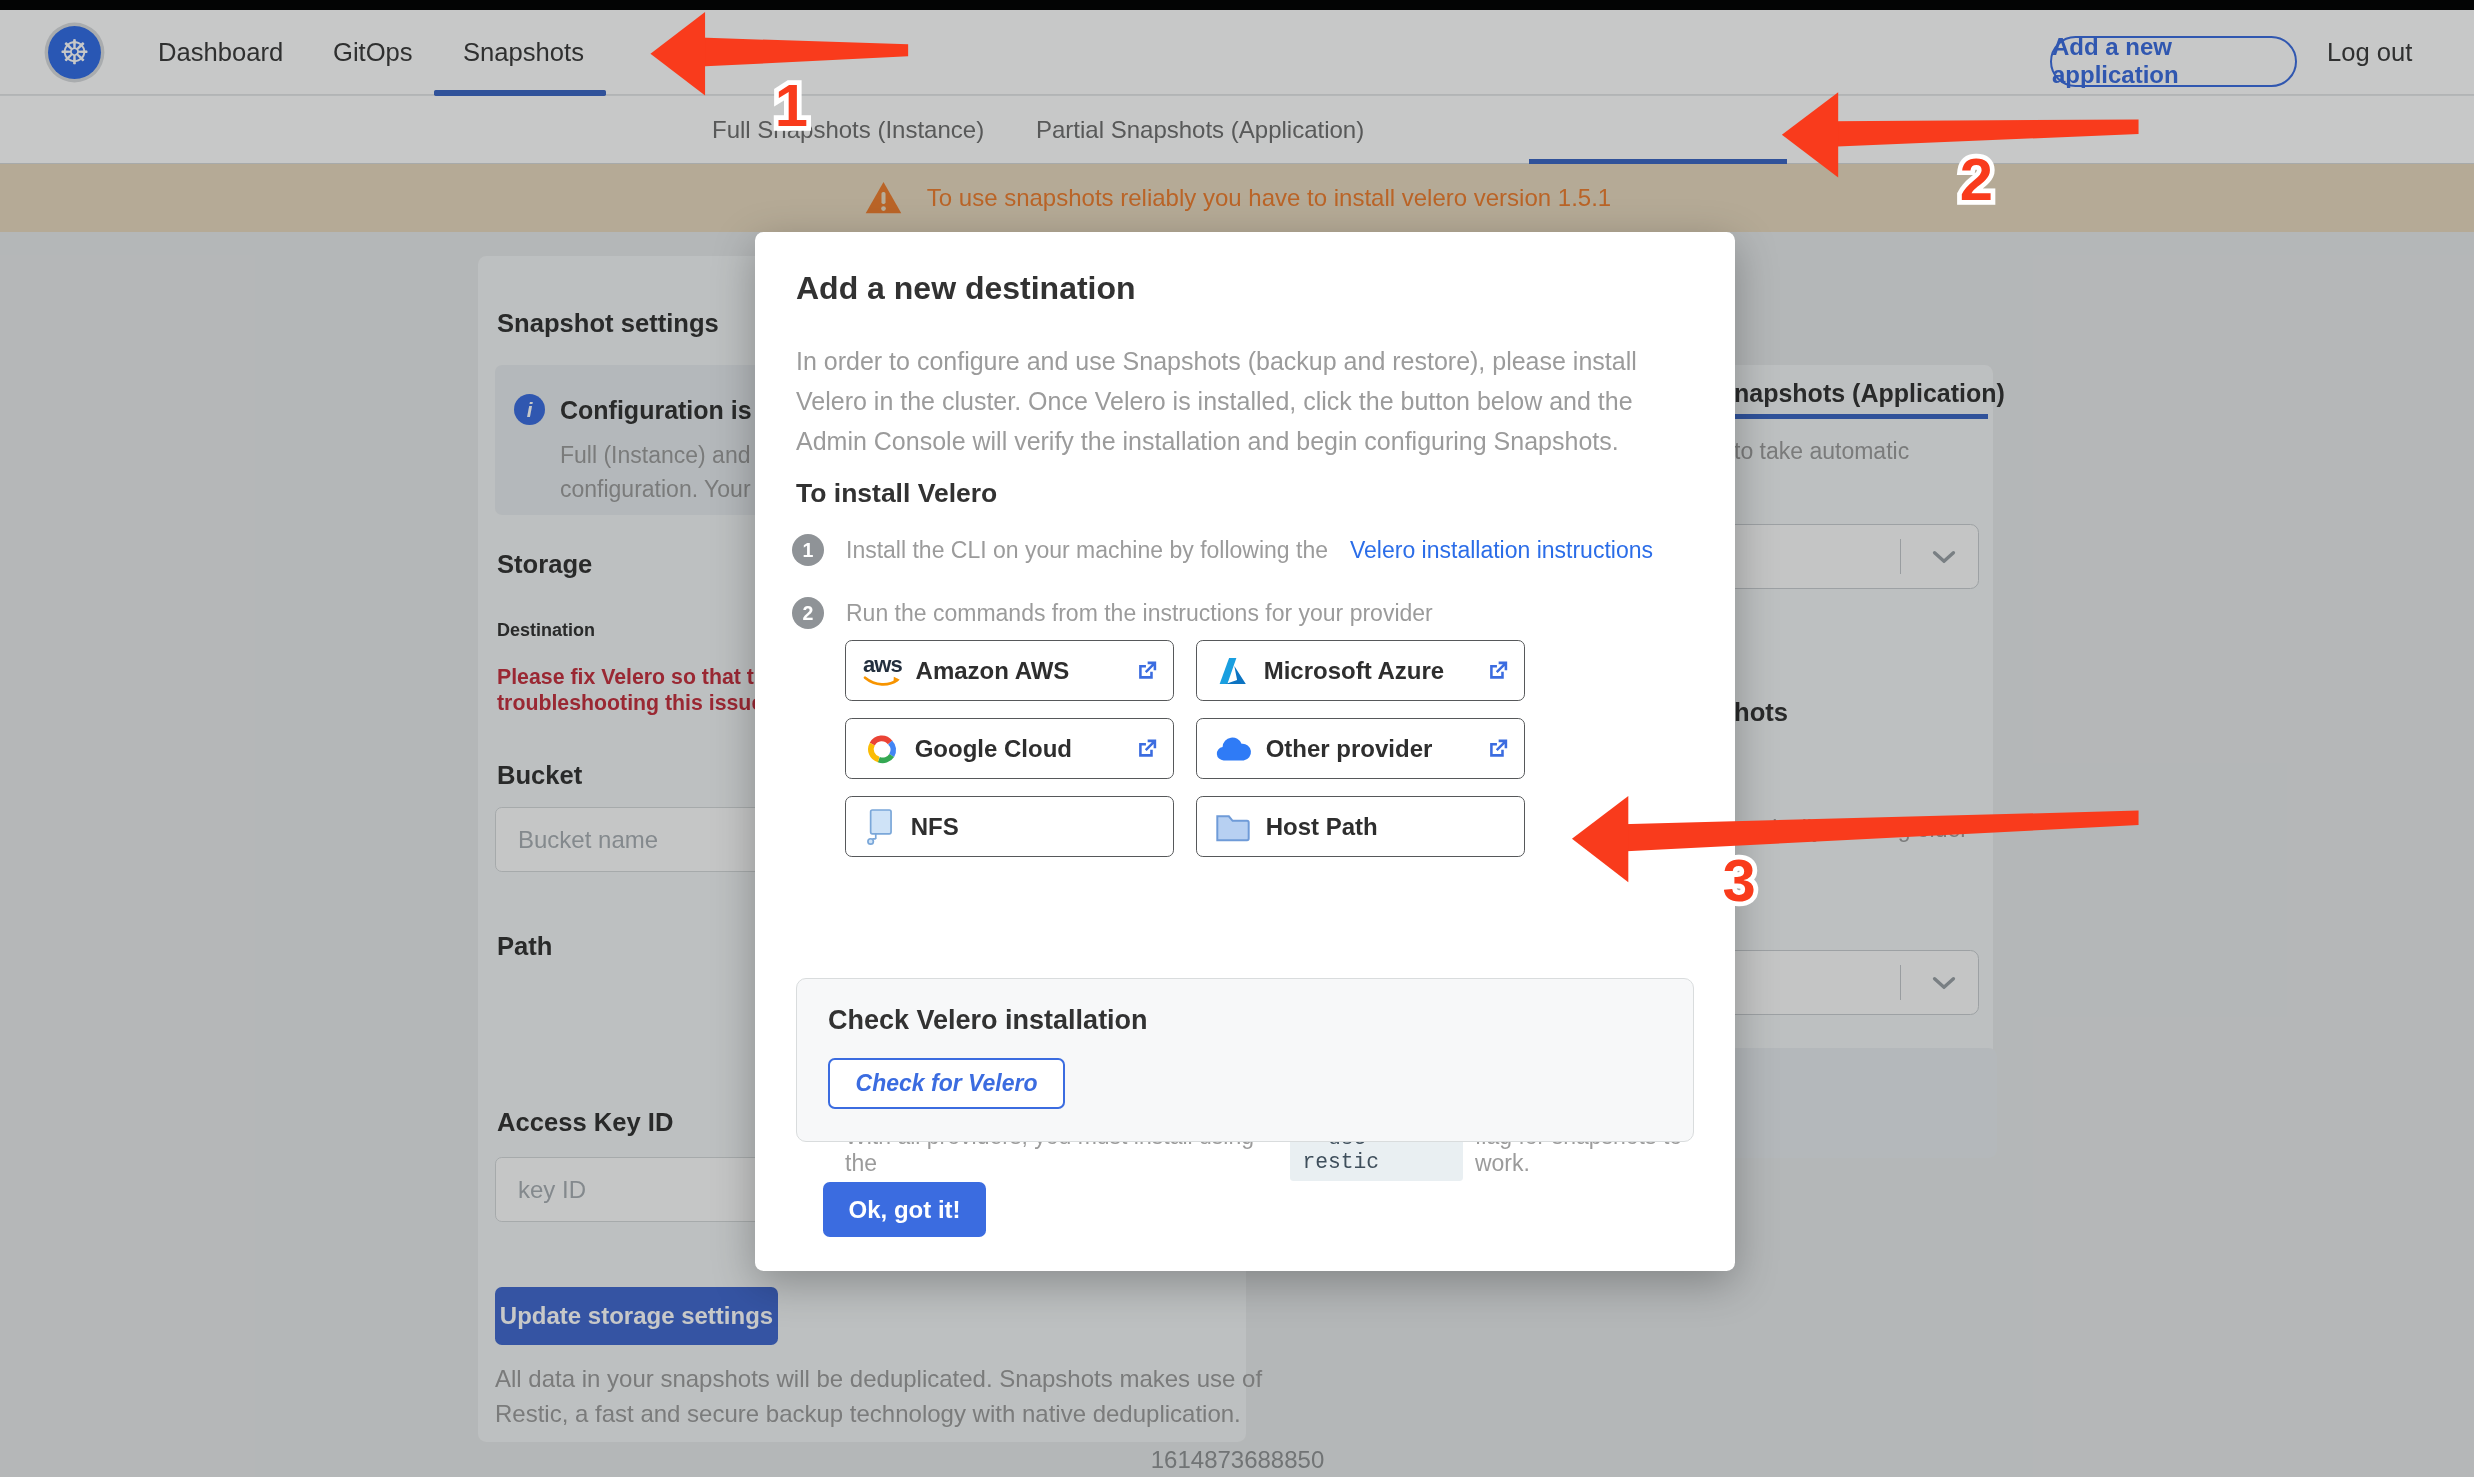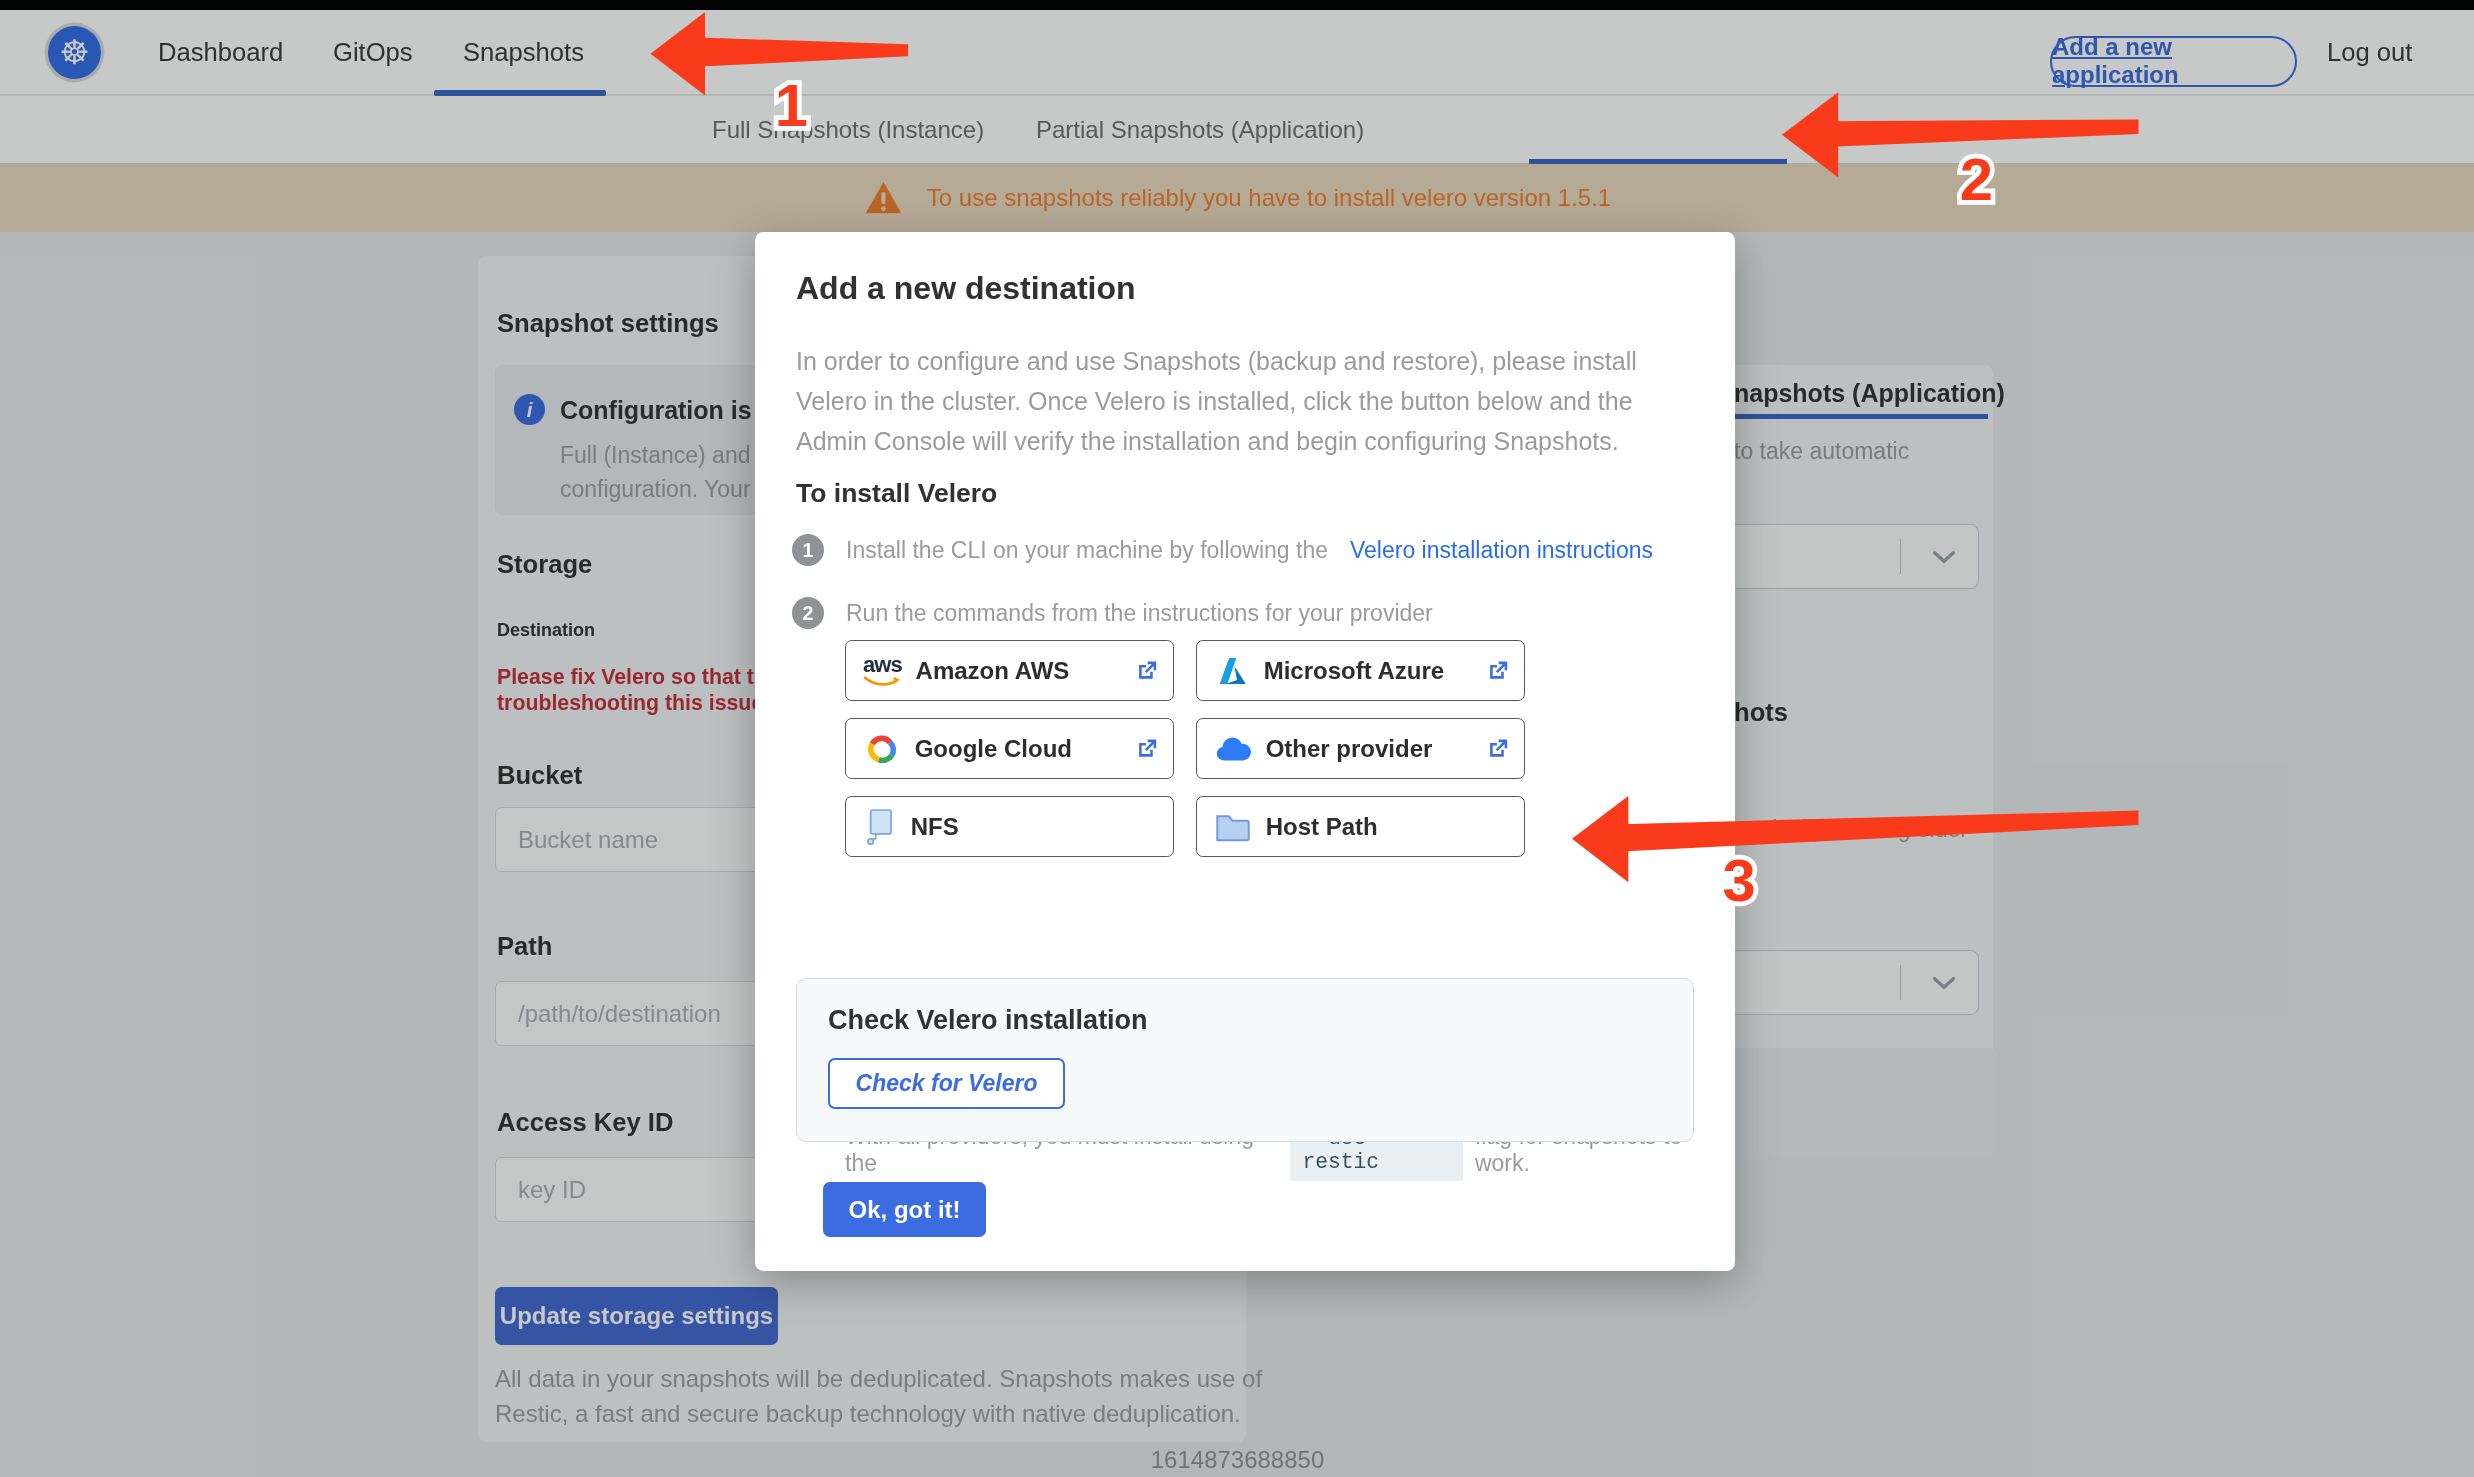--- a/index.html
+++ b/index.html
@@ -10,21 +10,21 @@
 
   
   .top-strip { left:0; top:0; width:2475px; height:10.2px; background:#000; }
   .header { left:0; top:10.2px; width:2475px; height:85px; background:#ffffff; border-bottom:1.7px solid #e4e6e7; }
   .logo-wrap { left:48px; top:15.4px; width:53px; height:53px; border-radius:50%; background:#326de6;
                box-shadow:0 0 0 3.4px #d9dbde; display:flex; align-items:center; justify-content:center; }
   .logo-glyph { color:#fff; font-size:34px; line-height:1; }
   .nav-item { top:0; height:85px; display:flex; align-items:center; font-size:25.6px; color:#3a3a3a; cursor:pointer; }
   .nav-underline { top:80px; height:6px; background:#3b66c3; border-radius:1.7px; }
   .add-app-btn { left:2050px; top:25.6px; width:247px; height:51px; border-radius:25.6px; border:2.6px solid #3b6ce0;
-                 background:#fff; color:#3b6ce0; font-weight:bold; font-size:24px; display:flex; align-items:center; justify-content:center;text-decoration:underline; }
+                 background:#fff; color:#3b6ce0; font-weight:bold; font-size:24px; display:flex; align-items:center; justify-content:center; }
   .logout { left:2327px; top:0; height:85px; display:flex; align-items:center; font-size:25.6px; color:#3a3a3a; }
 
   .subnav { left:0; top:96px; width:2475px; height:68px; background:#ffffff; border-bottom:1.7px solid #d6d8d9; }
   .subtab { top:0; height:68px; display:flex; align-items:center; font-size:24px; color:#6f6f6f; cursor:pointer; }
   .subtab-underline { top:63px; height:5.1px; background:#3b66c3; }
 
   .banner { left:0; top:164px; width:2475px; height:68px; background:#e8d9bf; display:flex; align-items:center; justify-content:center; gap:24px; }
   .banner-text { font-size:24px; color:#ee7d2e; }
 
   
@@ -130,21 +130,20 @@
 
     <div class="abs h-dark" style="left:19px; top:294px; font-size:25.6px;">Storage</div>
     <div class="abs h-dark" style="left:19px; top:364px; font-size:18px;">Destination</div>
     <div class="abs err-red" style="left:19px; top:408px; white-space:nowrap;">Please fix Velero so that th</div>
     <div class="abs err-red" style="left:19px; top:434px; white-space:nowrap;">troubleshooting this issue</div>
 
     <div class="abs h-dark" style="left:19px; top:505px; font-size:25.6px;">Bucket</div>
     <input class="abs field-input" style="left: 17px; top: 551px;" placeholder="Bucket name">
 
     <div class="abs h-dark" style="left:19px; top:676px; font-size:25.6px;">Path</div>
-    <input class="abs field-input" style="left: 17px; top: 725px;" placeholder="/path/to/destination">
 
     <div class="abs h-dark" style="left:19px; top:852px; font-size:25.6px;">Access Key ID</div>
     <input class="abs field-input" style="left: 17px; top: 901px;" placeholder="key ID">
 
     <button class="abs primary-btn" style="left:17px; top:1031px; width:283px; height:58px;">Update storage settings</button>
 
     <div class="abs help-gray" style="left:17px; top:1109px; font-size:24px; white-space:nowrap;">All data in your snapshots will be deduplicated. Snapshots makes use of</div>
     <div class="abs help-gray" style="left:17px; top:1144px; font-size:24px; white-space:nowrap;">Restic, a fast and secure backup technology with native deduplication.</div>
   </div>
 

